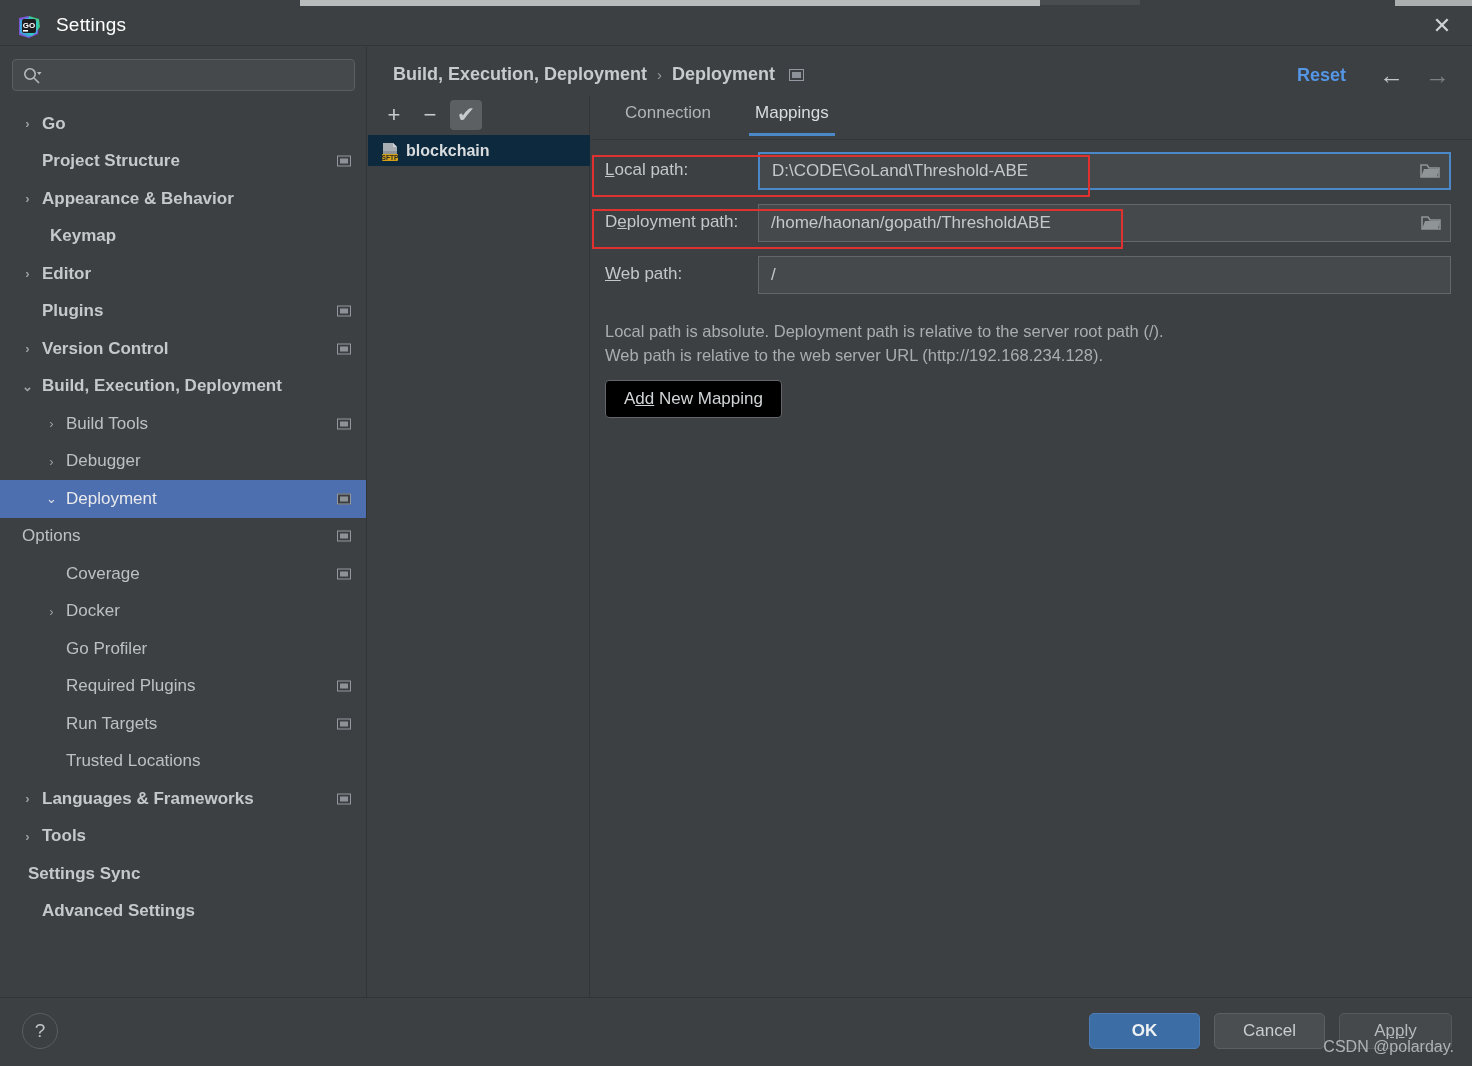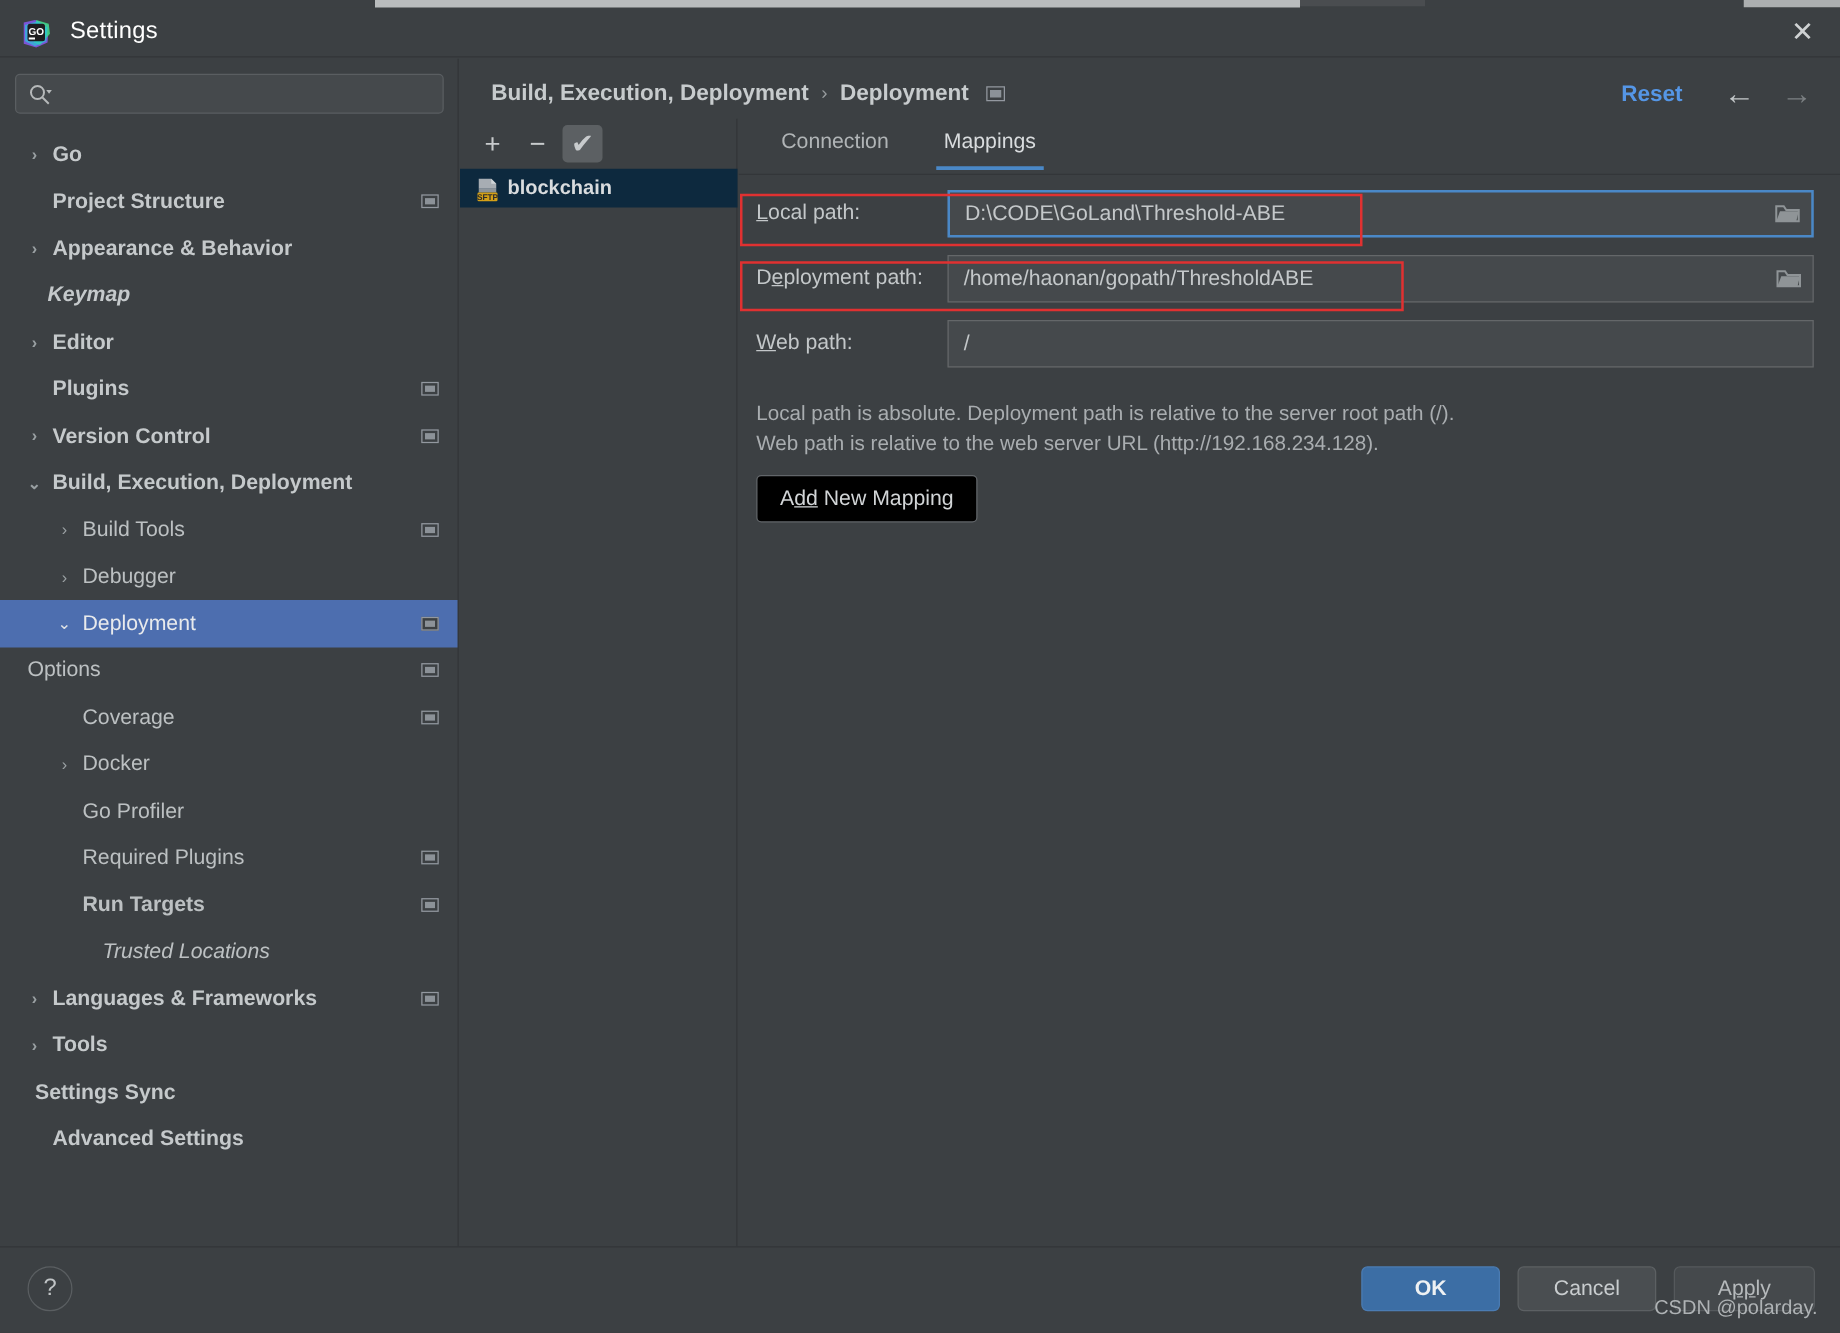--- a/index.html
+++ b/index.html
@@ -280,21 +280,21 @@
         </div>
         <div class="tree-row bold" style="padding-left: 20px;">
           <span class="arrow empty">›</span>
           <span>Project Structure</span>
           <span class="badge"></span>
         </div>
         <div class="tree-row bold" style="padding-left: 20px;">
           <span class="arrow">›</span>
           <span>Appearance &amp; Behavior</span>
         </div>
-        <div class="tree-row bold" style="padding-left: 16px; font-style: italic;">
+        <div class="tree-row bold" style="padding-left: 28px;">
           <span class="arrow empty">›</span>
           <span>Keymap</span>
         </div>
         <div class="tree-row bold" style="padding-left: 20px;">
           <span class="arrow">›</span>
           <span>Editor</span>
         </div>
         <div class="tree-row bold" style="padding-left: 20px;">
           <span class="arrow empty">›</span>
           <span>Plugins</span>
@@ -339,26 +339,26 @@
         </div>
         <div class="tree-row" style="padding-left: 44px;">
           <span class="arrow empty">›</span>
           <span>Go Profiler</span>
         </div>
         <div class="tree-row" style="padding-left: 44px;">
           <span class="arrow empty">›</span>
           <span>Required Plugins</span>
           <span class="badge"></span>
         </div>
-        <div class="tree-row" style="padding-left: 44px; font-weight: bold;">
+        <div class="tree-row" style="padding-left: 44px;">
           <span class="arrow empty">›</span>
           <span>Run Targets</span>
           <span class="badge"></span>
         </div>
-        <div class="tree-row" style="padding-left: 60px; font-style: italic;">
+        <div class="tree-row" style="padding-left: 44px;">
           <span class="arrow empty">›</span>
           <span>Trusted Locations</span>
         </div>
         <div class="tree-row bold" style="padding-left: 20px;">
           <span class="arrow">›</span>
           <span>Languages &amp; Frameworks</span>
           <span class="badge"></span>
         </div>
         <div class="tree-row bold" style="padding-left: 20px;">
           <span class="arrow">›</span>

